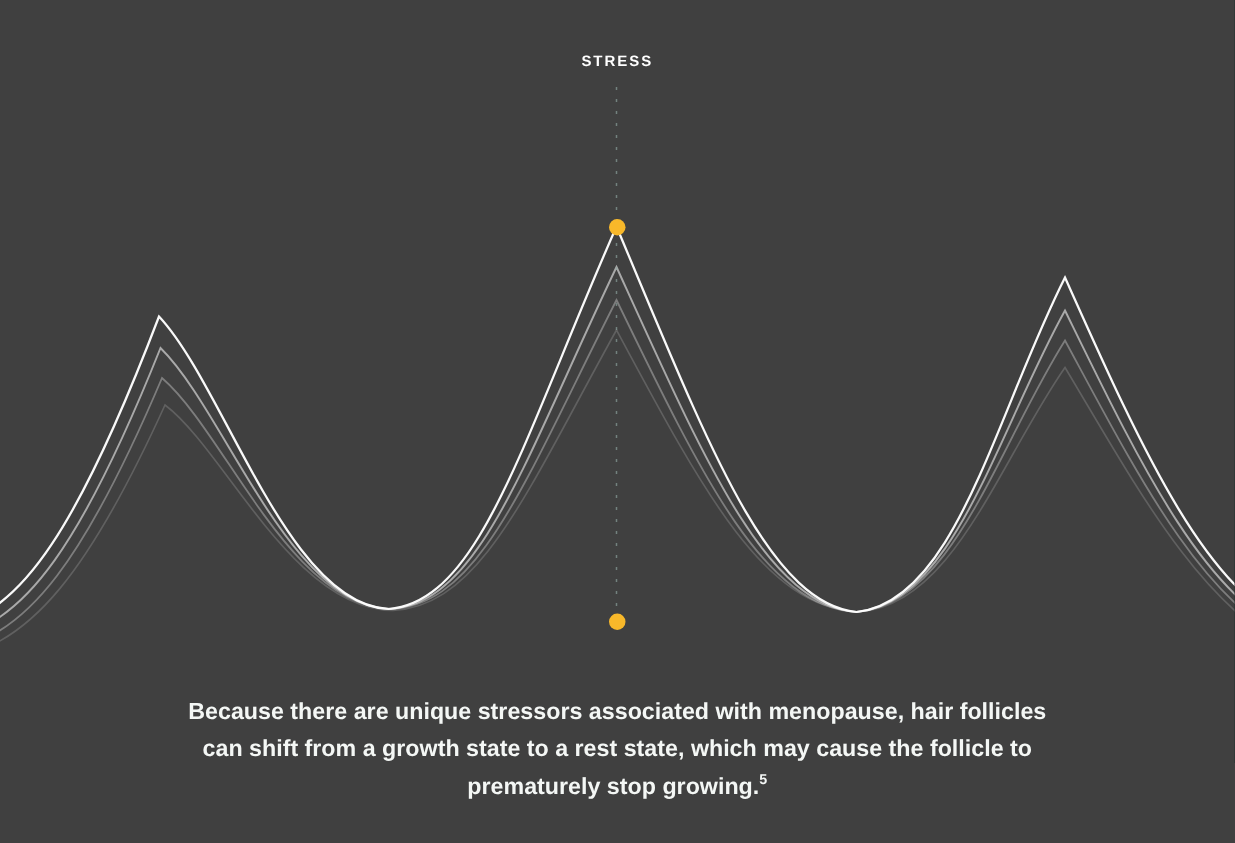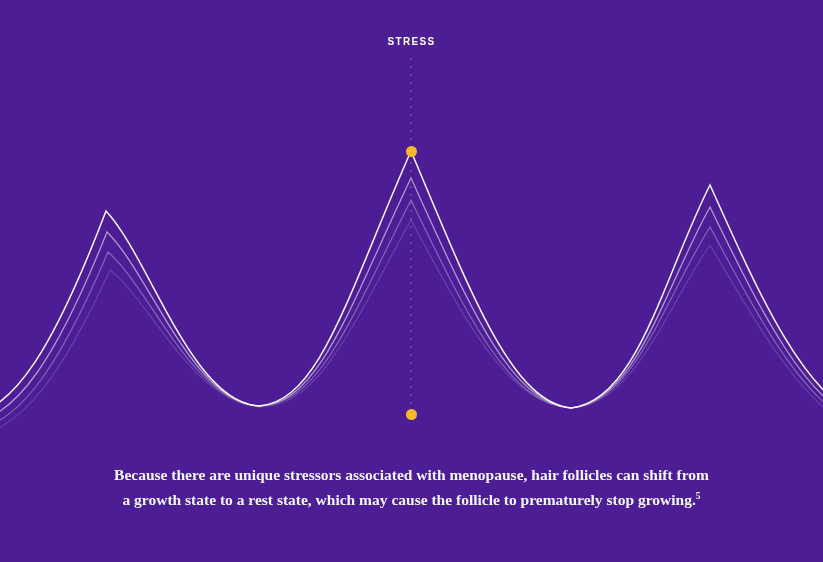--- a/index.html
+++ b/index.html
@@ -14,21 +14,21 @@
     background: #06211f;
     font-family: "Liberation Sans", sans-serif;
     position: relative;
   }
   #stage {
     position: absolute;
     left: 0;
     top: 0;
     width: 823px;
     height: 562px;
-    background: #4c1d95;
+    background: #404040;
   }
   #wave-svg {
     position: absolute;
     left: 0;
     top: 0;
     width: 823px;
     height: 562px;
     display: block;
   }
   .stress-label {
@@ -49,21 +49,21 @@
     position: absolute;
     left: 50%;
     transform: translateX(-50%);
     top: 462px;
     width: 600px;
     text-align: center;
     color: #f4f7f5;
     font-size: 15.5px;
     font-weight: 700;
     line-height: 25px;
-    font-family: Liberation Serif, serif;
+    font-family: Liberation Sans, sans-serif;
     -webkit-font-smoothing: antialiased;
   }
   .caption sup {
     font-size: 9.5px;
     font-weight: 700;
     vertical-align: super;
     line-height: 0;
   }
   .marker-dot {
     position: absolute;

